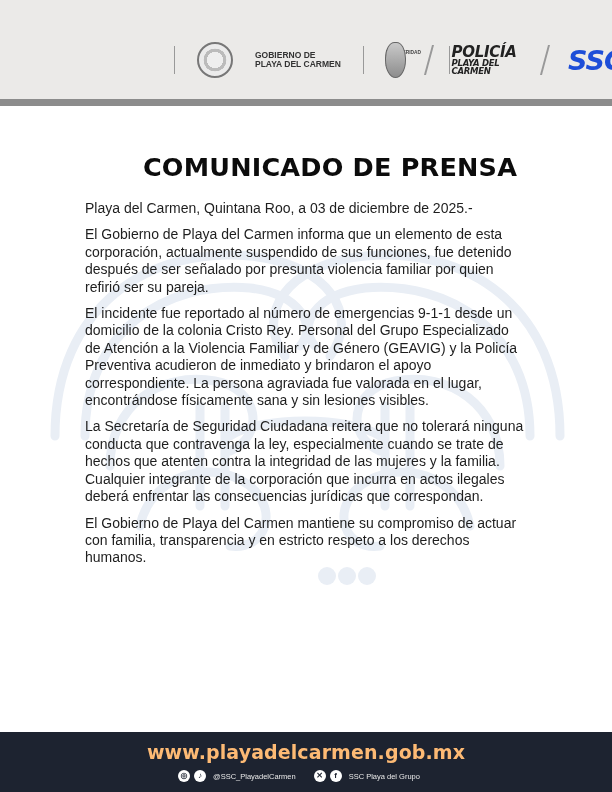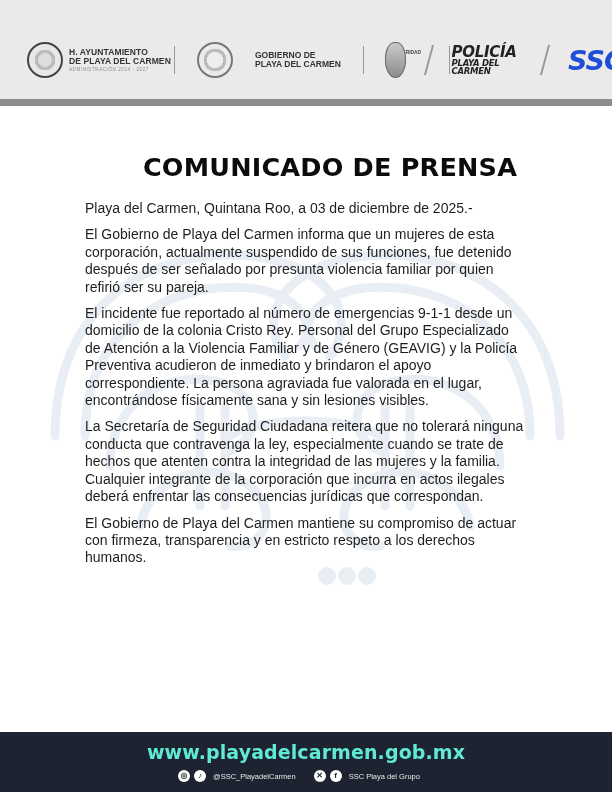--- a/index.html
+++ b/index.html
@@ -53,47 +53,39 @@
       font-size: 14px; line-height: 17.4px; color: #1e1e1e;
     }
     .content p { margin: 0 0 9px 0; }
 
     .footer {
       position: absolute; left: 0; top: 732px; width: 612px; height: 60px;
       background: #1d2330;
     }
     .site {
       position: absolute; left: 0; top: 9px; width: 612px; text-align: center;
-      color: #5eead4; font-family: "DejaVu Sans", sans-serif; font-weight: bold; font-size: 19px;
+      color: #fdba74; font-family: "DejaVu Sans", sans-serif; font-weight: bold; font-size: 19px;
       letter-spacing: 0.1px;
     }
     .socials {
       position: absolute; left: 0; top: 38px; width: 612px;
       display: flex; justify-content: center; align-items: center; gap: 4px;
       color: #e8e8e8; font-size: 7.5px;
     }
     .sicon {
       width: 12px; height: 12px; border-radius: 50%; background: #ffffff; color: #1d2330;
       font-size: 8px; font-weight: bold; display: inline-flex; align-items: center; justify-content: center;
       line-height: 1;
     }
     .handle { margin-right: 14px; margin-left: 3px; }
   </style>
 </head>
 <body>
 
 <div class="header">
-  <div class="logo-group" style="left:27px;">
-    <div class="seal"></div>
-    <div class="org-text">
-      <div class="org1-l1">H. AYUNTAMIENTO</div>
-      <div class="org1-l2">DE PLAYA DEL CARMEN</div>
-      <div class="org1-l3">ADMINISTRACIÓN 2024 - 2027</div>
-    </div>
-  </div>
   <div class="logo-group" style="left:168px;gap:16px;">
     <div class="vsep"></div>
     <div class="seal light"></div>
     <div class="org-text org2">
       <div>GOBIERNO DE</div>
       <div>PLAYA DEL CARMEN</div>
     </div>
     <div class="vsep"></div>
     <div class="motto">
       <div>PROSPERIDAD</div>
@@ -133,24 +125,24 @@
     <circle cx="327" cy="470" r="9"></circle>
     <circle cx="347" cy="470" r="9"></circle>
     <circle cx="367" cy="470" r="9"></circle>
   </g>
 </svg>
 
 <div class="title">COMUNICADO DE PRENSA</div>
 
 <div class="content">
   <p>Playa del Carmen, Quintana Roo, a 03 de diciembre de 2025.-</p>
-  <p>El Gobierno de Playa del Carmen informa que un mujeres de esta corporación, actualmente suspendido de sus funciones, fue detenido después de ser señalado por presunta violencia familiar por quien refirió ser su pareja.</p>
+  <p>El Gobierno de Playa del Carmen informa que un elemento de esta corporación, actualmente suspendido de sus funciones, fue detenido después de ser señalado por presunta violencia familiar por quien refirió ser su pareja.</p>
   <p>El incidente fue reportado al número de emergencias 9-1-1 desde un domicilio de la colonia Cristo Rey. Personal del Grupo Especializado de Atención a la Violencia Familiar y de Género (GEAVIG) y la Policía Preventiva  acudieron  de inmediato y brindaron el apoyo correspondiente. La persona agraviada fue valorada en el lugar, encontrándose físicamente sana y sin lesiones visibles.</p>
   <p>La Secretaría de Seguridad Ciudadana reitera que no tolerará ninguna conducta que contravenga la ley, especialmente cuando se trate de hechos que atenten contra la integridad de las mujeres y la familia. Cualquier integrante de la corporación que incurra en actos ilegales deberá enfrentar las consecuencias jurídicas que correspondan.</p>
-  <p>El Gobierno de Playa del Carmen mantiene su compromiso de actuar con firmeza, transparencia y en estricto respeto a los derechos humanos.</p>
+  <p>El Gobierno de Playa del Carmen mantiene su compromiso de actuar con familia, transparencia y en estricto respeto a los derechos humanos.</p>
 </div>
 
 <div class="footer">
   <div class="site">www.playadelcarmen.gob.mx</div>
   <div class="socials">
     <span class="sicon">◎</span>
     <span class="sicon">♪</span>
     <span class="handle">@SSC_PlayadelCarmen</span>
     <span class="sicon">✕</span>
     <span class="sicon">f</span>

